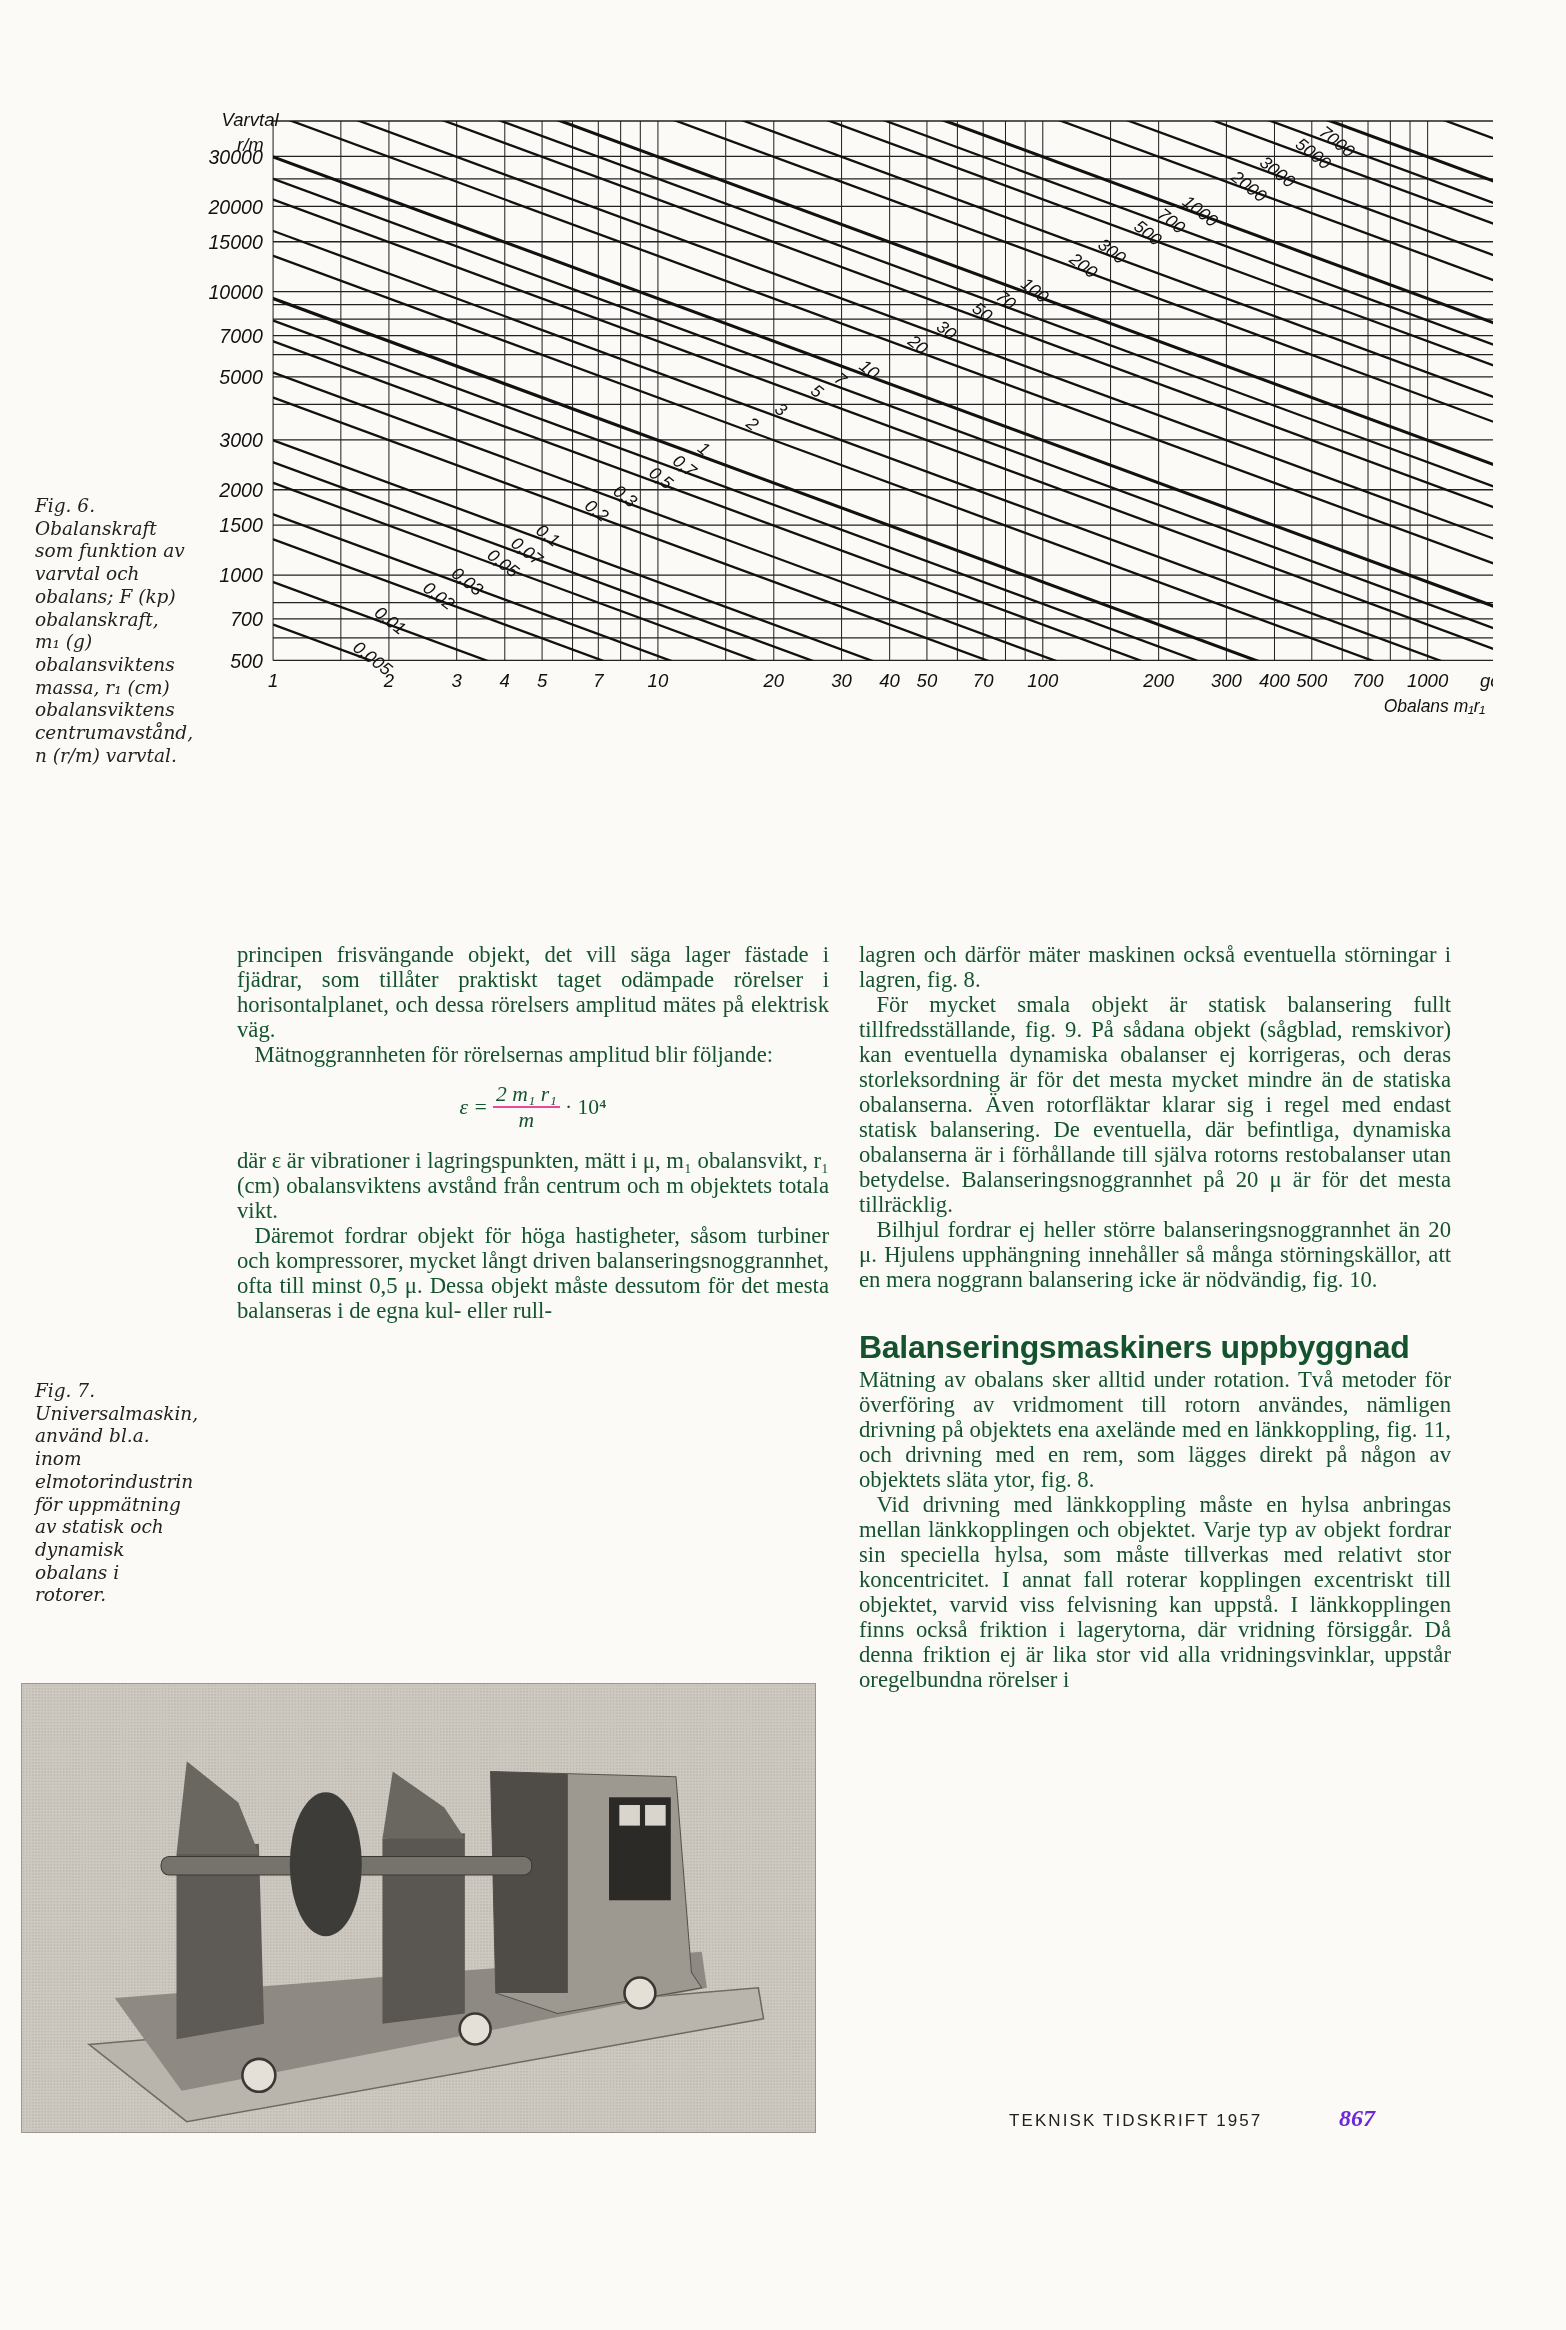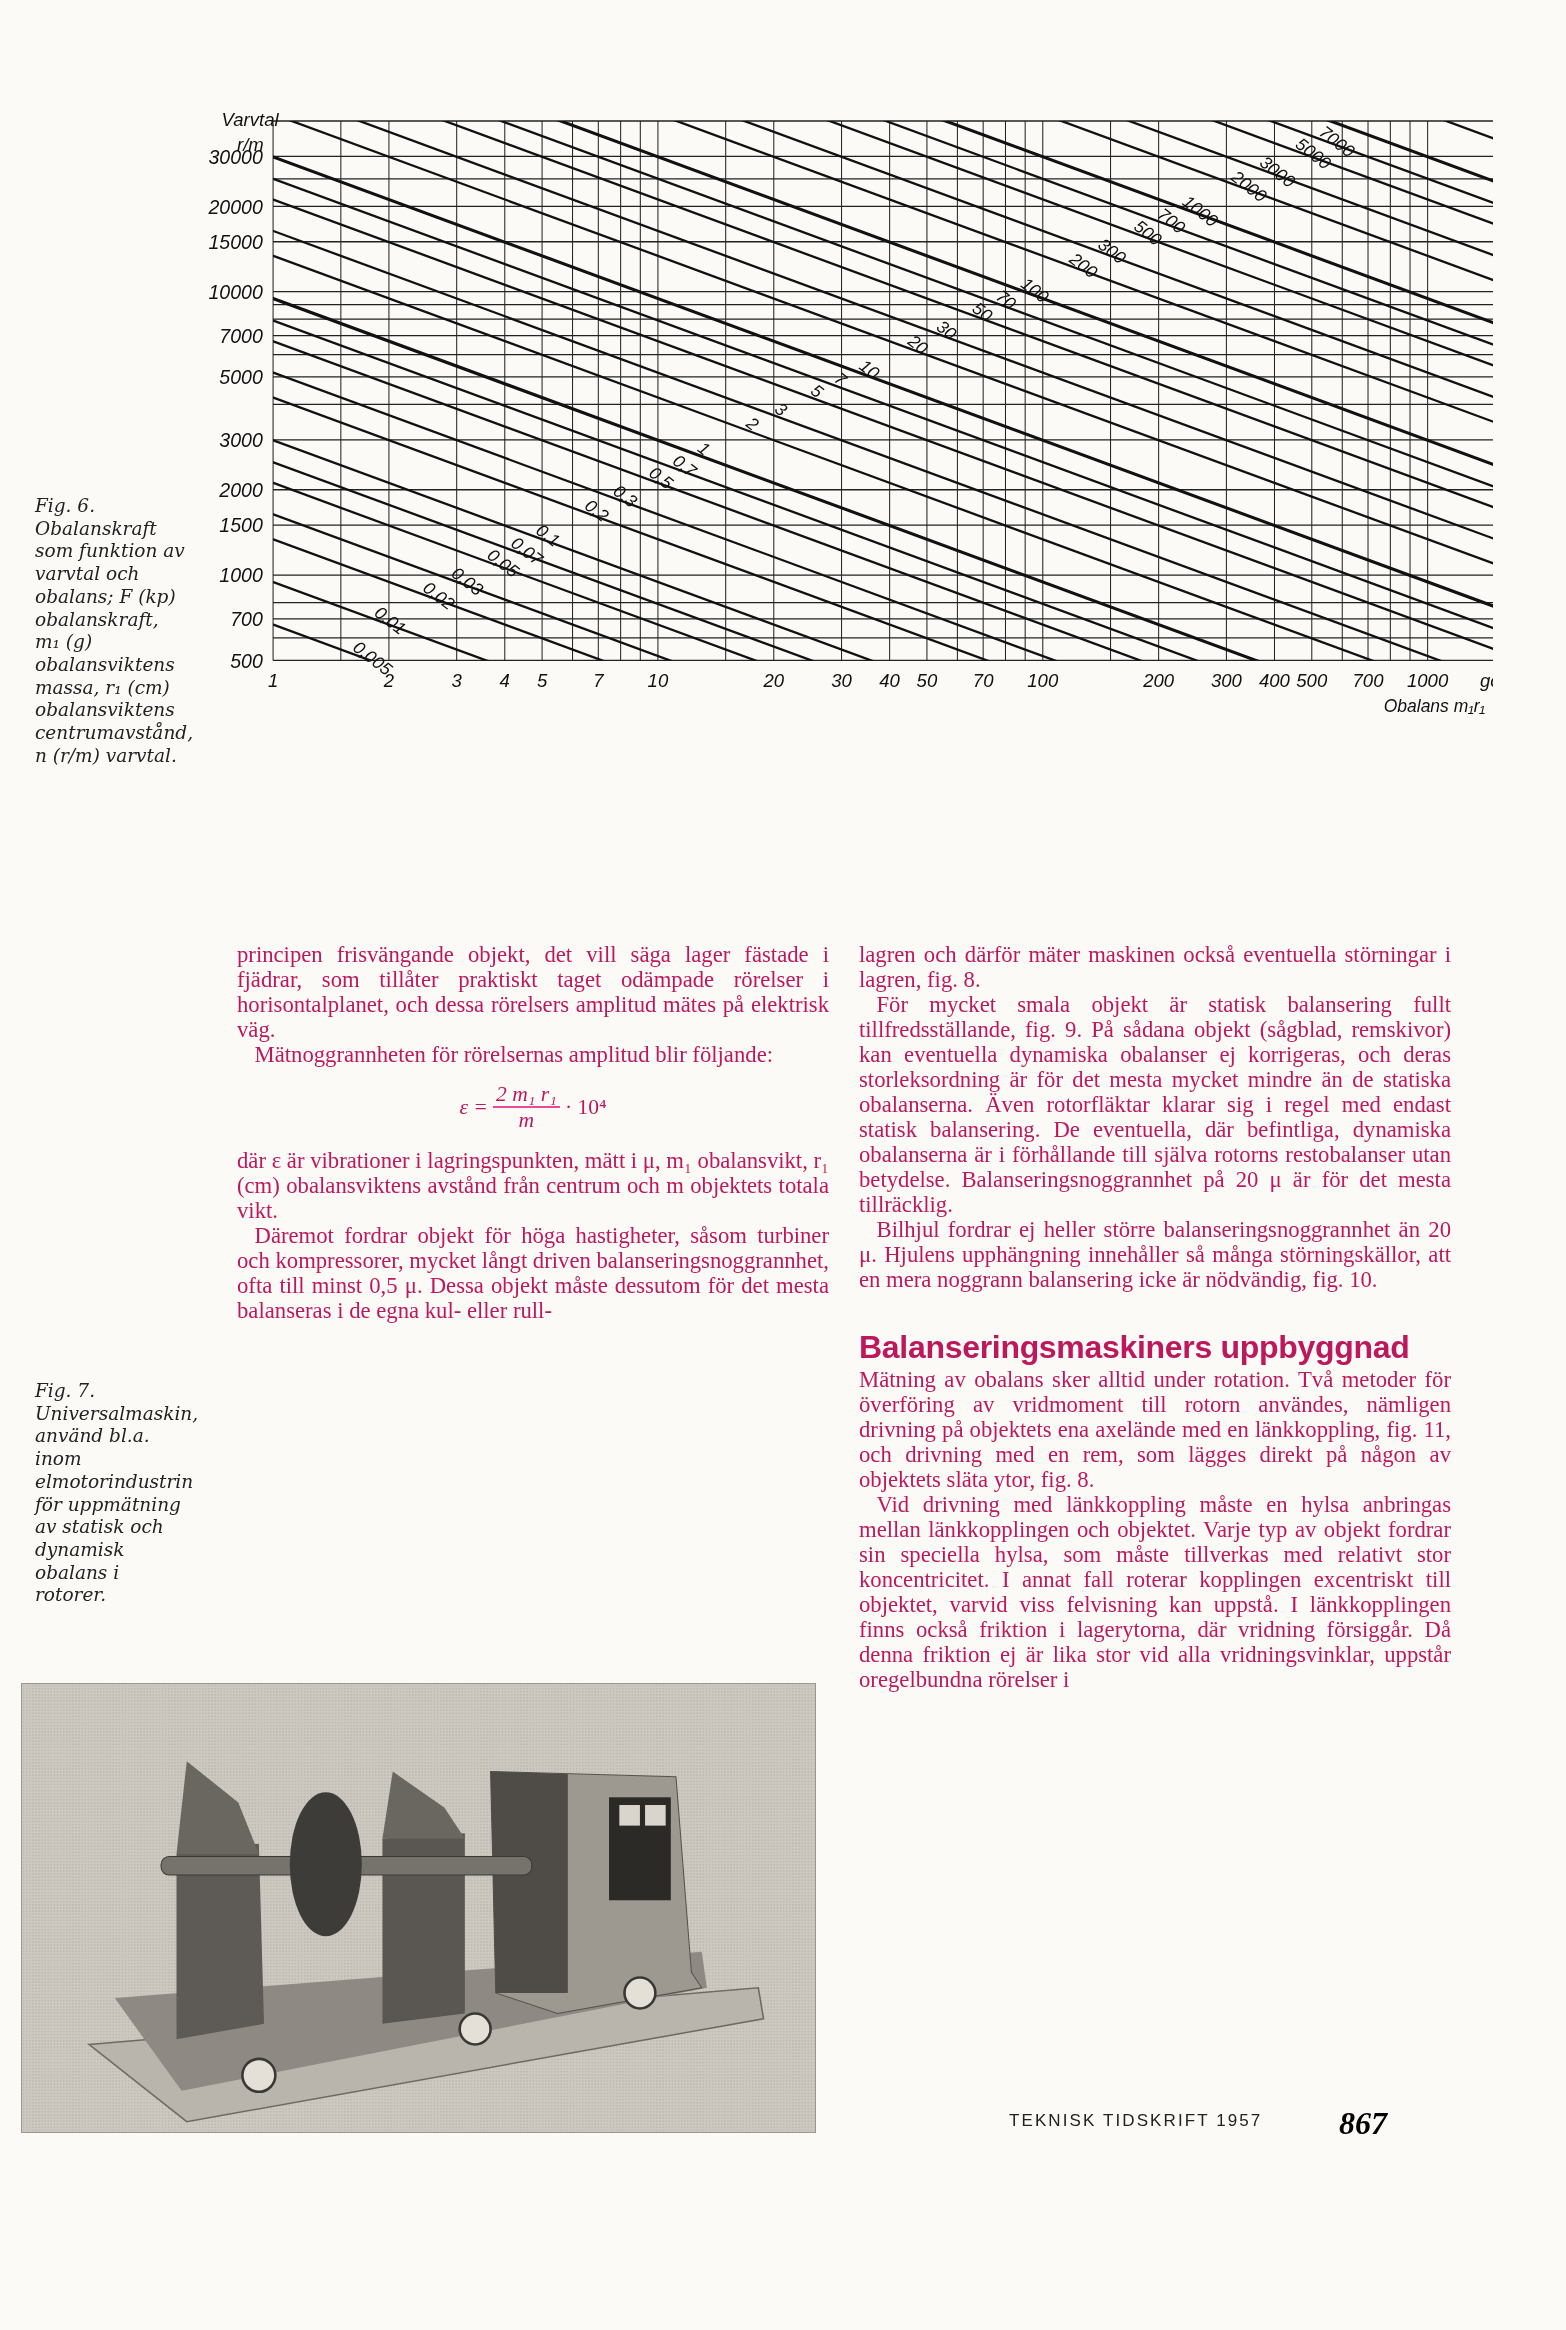--- a/index.html
+++ b/index.html
@@ -9,21 +9,21 @@
   }
   .chart-wrap { position:absolute; left:206px; top:103px; width:1287px; height:772px; }
   .chart-wrap svg { position:absolute; left:0; top:0; }
   .caption {
     position:absolute; left:35px; width:154px;
     font-family:"DejaVu Serif", serif; font-style:italic; font-size:18.5px; line-height:22.7px; color:#222;
   }
   .col {
     position:absolute; width:592px;
     font-family:"Liberation Serif", serif; font-size:22.7px; line-height:25px; text-align:justify;
-    color:#be185d;
+    color:#14532d;
   }
   .col p { margin:0; text-indent:0; }
   .col p.ind { text-indent:17.5px; }
   .formula {
     text-align:center; margin:15.4px 0 15.4px 0; font-size:21.6px; line-height:24px;
     display:flex; justify-content:center; align-items:center; gap:5.1px;
   }
   .frac { display:inline-flex; flex-direction:column; align-items:center; font-style:italic; }
   .frac .num { border-bottom:2px solid #ec4899; padding:0 3.1px; }
   .heading-bold {
@@ -34,21 +34,21 @@
   .photo {
     position:absolute; left:20.6px; top:1683px; width:793px; height:448px;
     background:#cfcbc2; border:0.5px solid #9b978f; overflow:hidden;
   }
   .footer {
     position:absolute; left:1009px; top:2111px; font-family:"Liberation Sans", sans-serif;
     font-size:17px; letter-spacing:2.1px; color:#222;
   }
   .page-num {
     position:absolute; left:1339px; top:2105px; font-family:"Liberation Serif", serif;
-    font-style:italic; font-weight:bold; font-size:32px; color:#000000;
+    font-style:italic; font-weight:bold; font-size:24px; color:#6d28d9;
   }
 </style>
 </head>
 <body>
 
 <div class="chart-wrap">
   <svg id="nomogram" width="1287" height="772" viewBox="0 0 2500 1500">
       <clipPath id="plotclip">
         <rect x="130" y="35" width="2375" height="1048"></rect>
       </clipPath>

